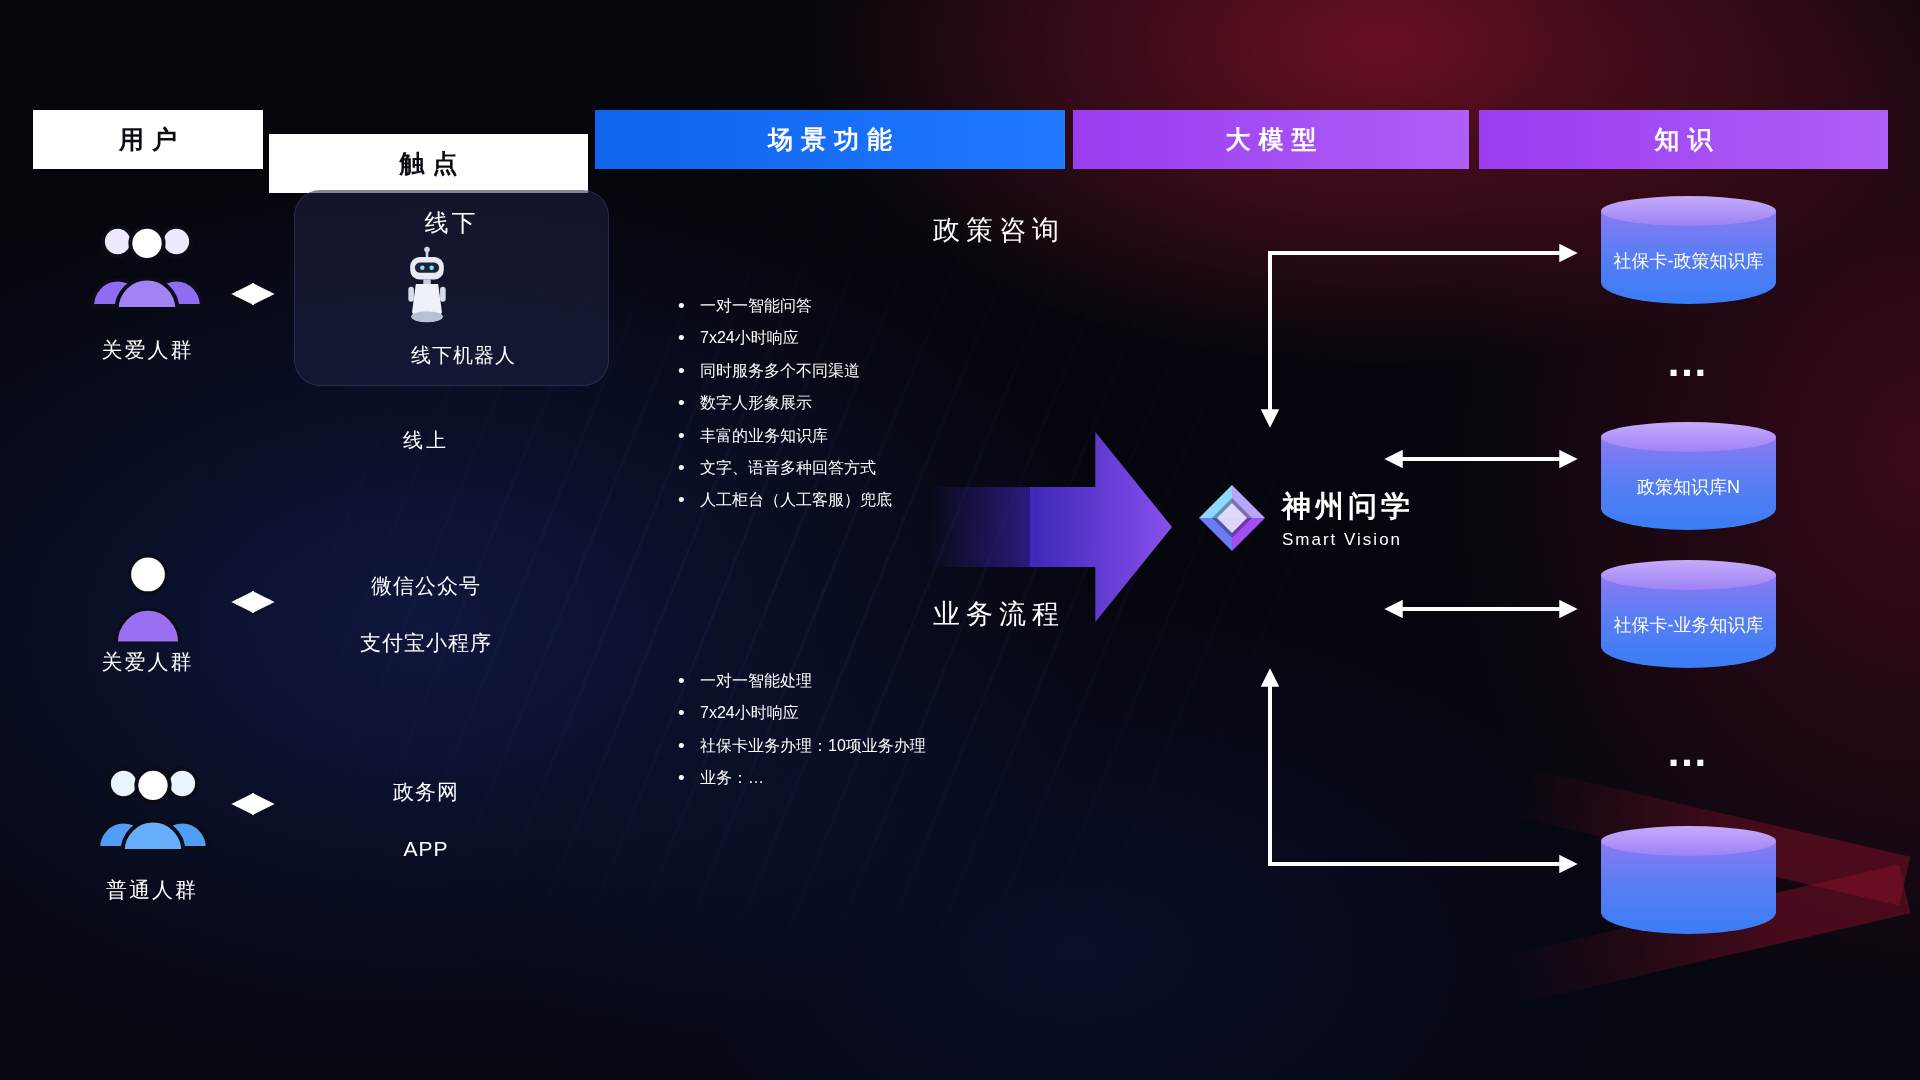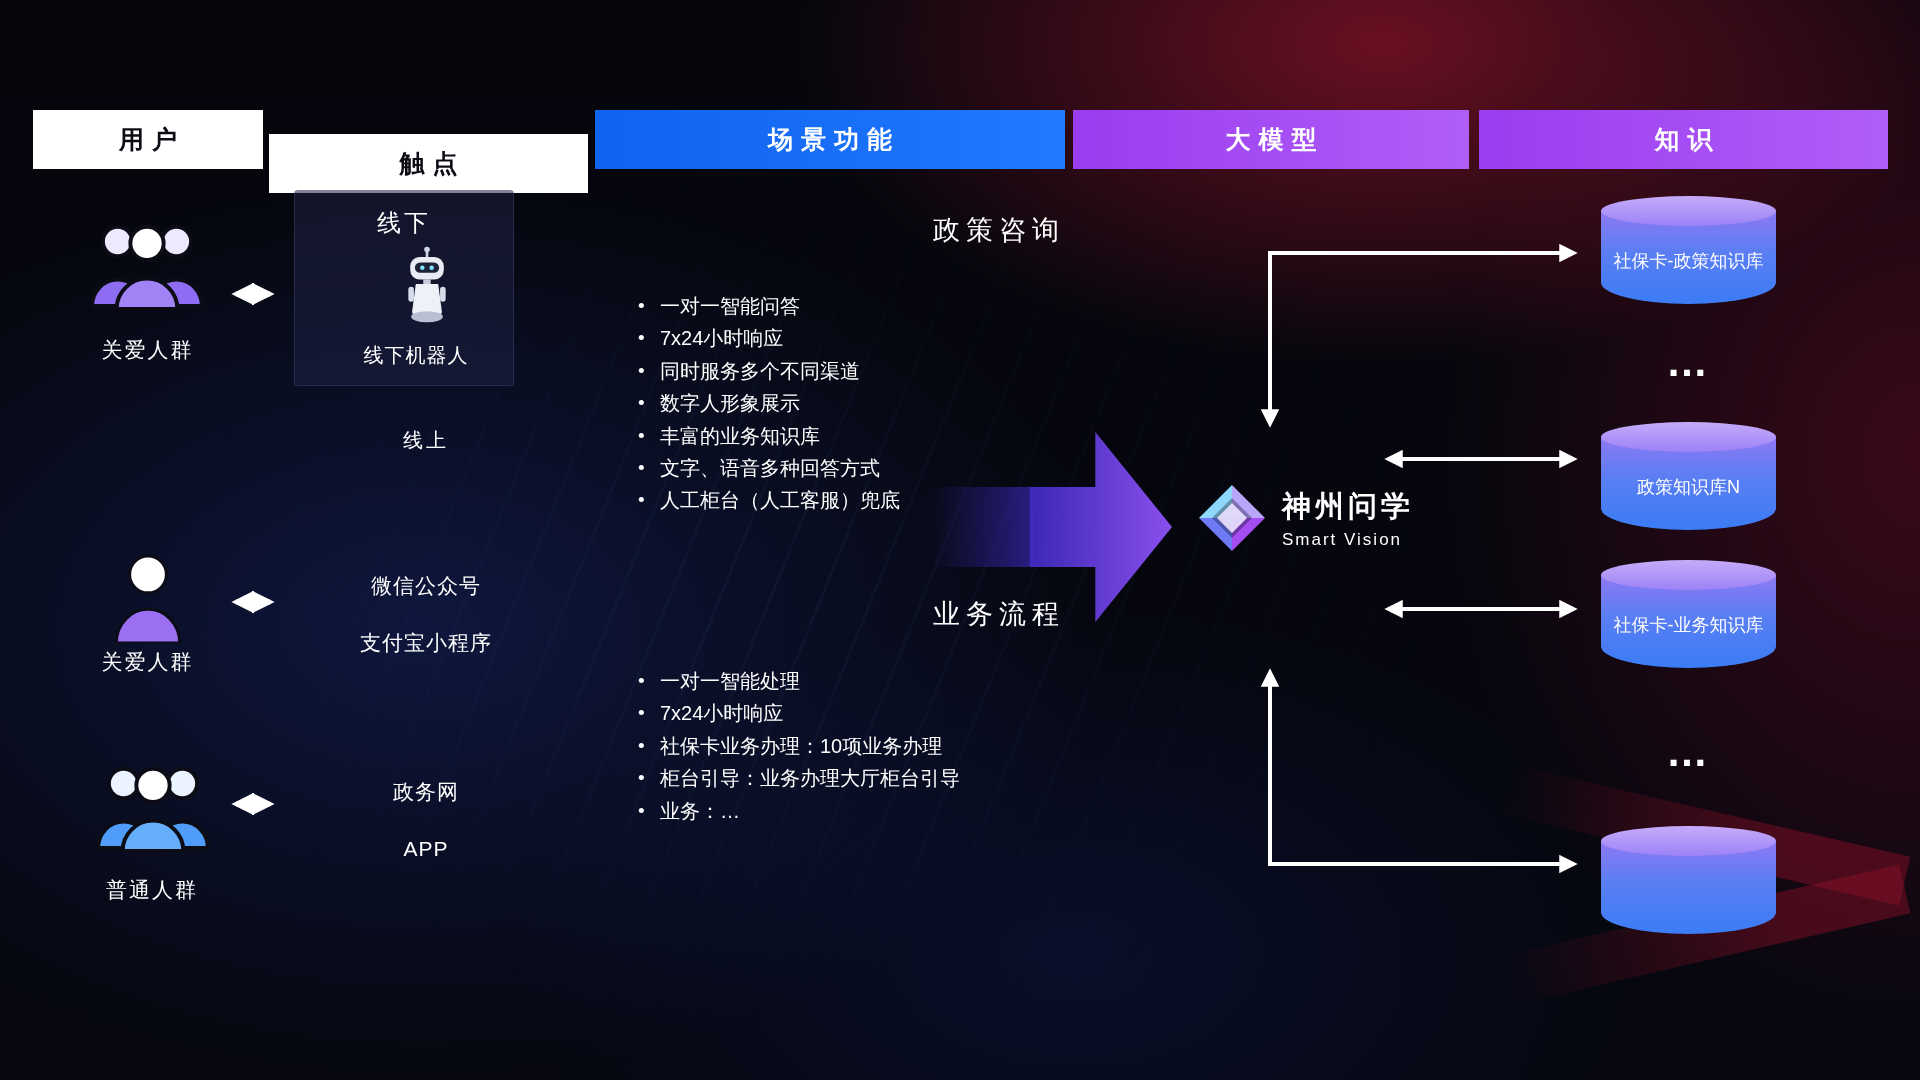--- a/index.html
+++ b/index.html
@@ -38,32 +38,32 @@
   .hdr-know  { left:1479px; width:409px; }
   .hdr.light  { background:#ffffff; color:#0b0b14; }
   .hdr.blue   { background:linear-gradient(90deg,#0f63ef,#2079ff); }
   .hdr.purple { background:linear-gradient(90deg,#9a3cf0,#b05ef8); }
 
   
   .icon-abs { position:absolute; }
   .ulabel { position:absolute; font-size:21px; text-align:center; letter-spacing:2px; }
 
   
-  .card { position:absolute; left:294px; top:190px; width:220px; height:196px;
-          background:rgba(30,32,66,0.55); border:1px solid rgba(135,145,215,0.18); border-radius:4px; }
+  .card { position:absolute; left:294px; top:190px; width:315px; height:196px;
+          background:rgba(30,32,66,0.55); border:1px solid rgba(135,145,215,0.18); border-radius:26px; }
   .card-title { position:absolute; top:16px; left:0; right:0; text-align:center; font-size:24px; letter-spacing:3px; }
   .card-robot { position:absolute; left:104px; top:52px; }
   .card-sub { position:absolute; bottom:16px; left:0; right:0; text-align:center; font-size:20px; letter-spacing:1px;padding-left:24px; }
   .tp-label { position:absolute; left:294px; width:264px; text-align:center; }
   .tp-big { font-size:20px; letter-spacing:3px; }
   .tp-ch  { font-size:21px; letter-spacing:1px; }
 
   
   .sc-title { position:absolute; left:595px; width:470px; text-align:right; font-size:27px; letter-spacing:6px; font-weight:400; }
-  .blist { position:absolute; left:638px; width:420px; list-style:none; font-size:20px; line-height:32.4px; }
+  .blist { position:absolute; left:678px; width:420px; list-style:none; font-size:16px; line-height:32.4px; }
   .blist li { position:relative; padding-left:22px; white-space:nowrap; }
   .blist li::before { content:"•"; position:absolute; left:0; top:0; font-size:19px; color:#ffffff; }
 
   
   .arrow-tail { position:absolute; left:930px; top:487px; width:104px; height:80px;
                 background:linear-gradient(90deg, rgba(62,40,190,0), rgba(62,40,190,0.65)); }
   .big-arrow { position:absolute; left:1030px; top:432px; width:142px; height:190px;
                background:linear-gradient(90deg, rgba(64,42,196,0.92), rgba(143,82,246,0.96));
                clip-path:polygon(0 29%, 46% 29%, 46% 0, 100% 50%, 46% 100%, 46% 71%, 0 71%); }
 
@@ -160,21 +160,20 @@
   <li><span>丰富的业务知识库</span></li>
   <li><span>文字、语音多种回答方式</span></li>
   <li><span>人工柜台（人工客服）兜底</span></li>
 </ul>
 
 <div class="sc-title" style="top:596px;">业务流程</div>
 <ul class="blist" style="top:665px;">
   <li><span>一对一智能处理</span></li>
   <li><span>7x24小时响应</span></li>
   <li><span>社保卡业务办理：10项业务办理</span></li>
-  <li><span>柜台引导：业务办理大厅柜台引导</span></li>
   <li><span>业务：…</span></li>
 </ul>
 
 <div class="arrow-tail"></div>
 <div class="big-arrow"></div>
 
 <div class="logo">
   <svg width="72" height="72" viewBox="0 0 72 72">
     <polygon points="36,3 69,36 36,36" fill="#b9a6fb"></polygon>
     <polygon points="36,3 3,36 36,36" fill="#8ed9fb"></polygon>

